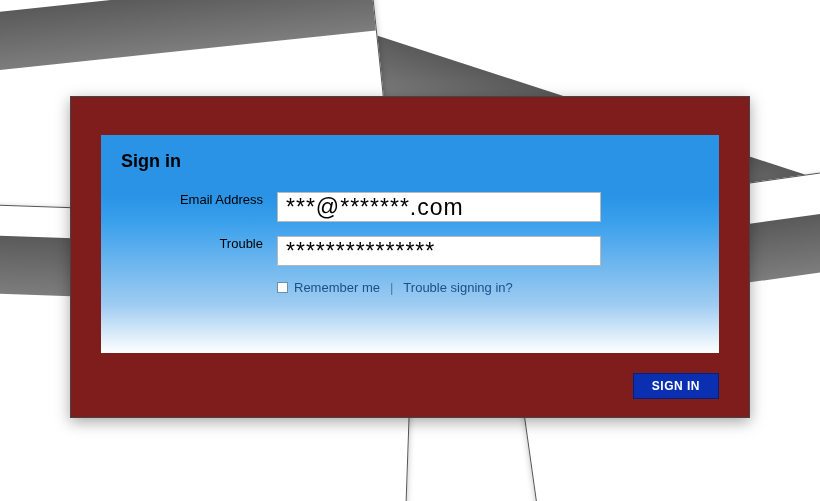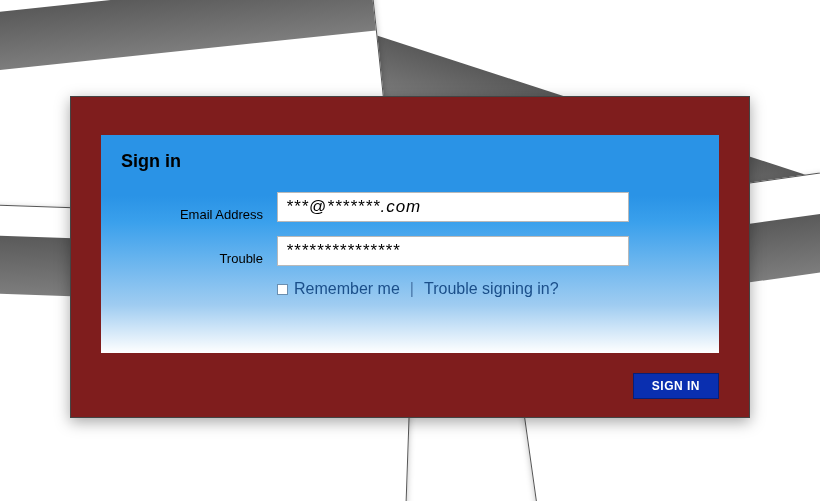--- a/index.html
+++ b/index.html
@@ -50,49 +50,48 @@
     padding: 16px 20px 0 20px;
   }
   .panel-title {
     font-size: 18px;
     font-weight: bold;
     color: #000;
     margin-bottom: 20px;
   }
   .row {
     display: flex;
-    align-items: flex-end;
+    align-items: flex-start;
     margin-bottom: 14px;
   }
   .lbl {
     width: 156px;
     text-align: right;
     padding-right: 14px;
     font-size: 13px;
     color: #000;
   }
   .field {
-    width: 352px;
+    width: 324px;
     height: 30px;
     background: #fff;
     border: 1px solid #b9b9b9;
     padding: 0 8px;
-    font-size: 17px;
+    font-size: 23px;
     font-family: Arial, sans-serif;
     letter-spacing: 1px;
     color: #000;
     outline: none;
-    font-style: italic;
   }
   .options {
     display: flex;
     align-items: center;
     margin-left: 156px;
     margin-top: 4px;
-    font-size: 16px;
+    font-size: 13px;
   }
   .chk {
     width: 11px; height: 11px;
     border: 1px solid #6b8fb0;
     background: #fff;
     margin-right: 6px;
     display: inline-block;
   }
   .remember { color: #1b4f8a; margin-right: 10px; }
   .divider { color: #4a77a8; margin-right: 10px; }

